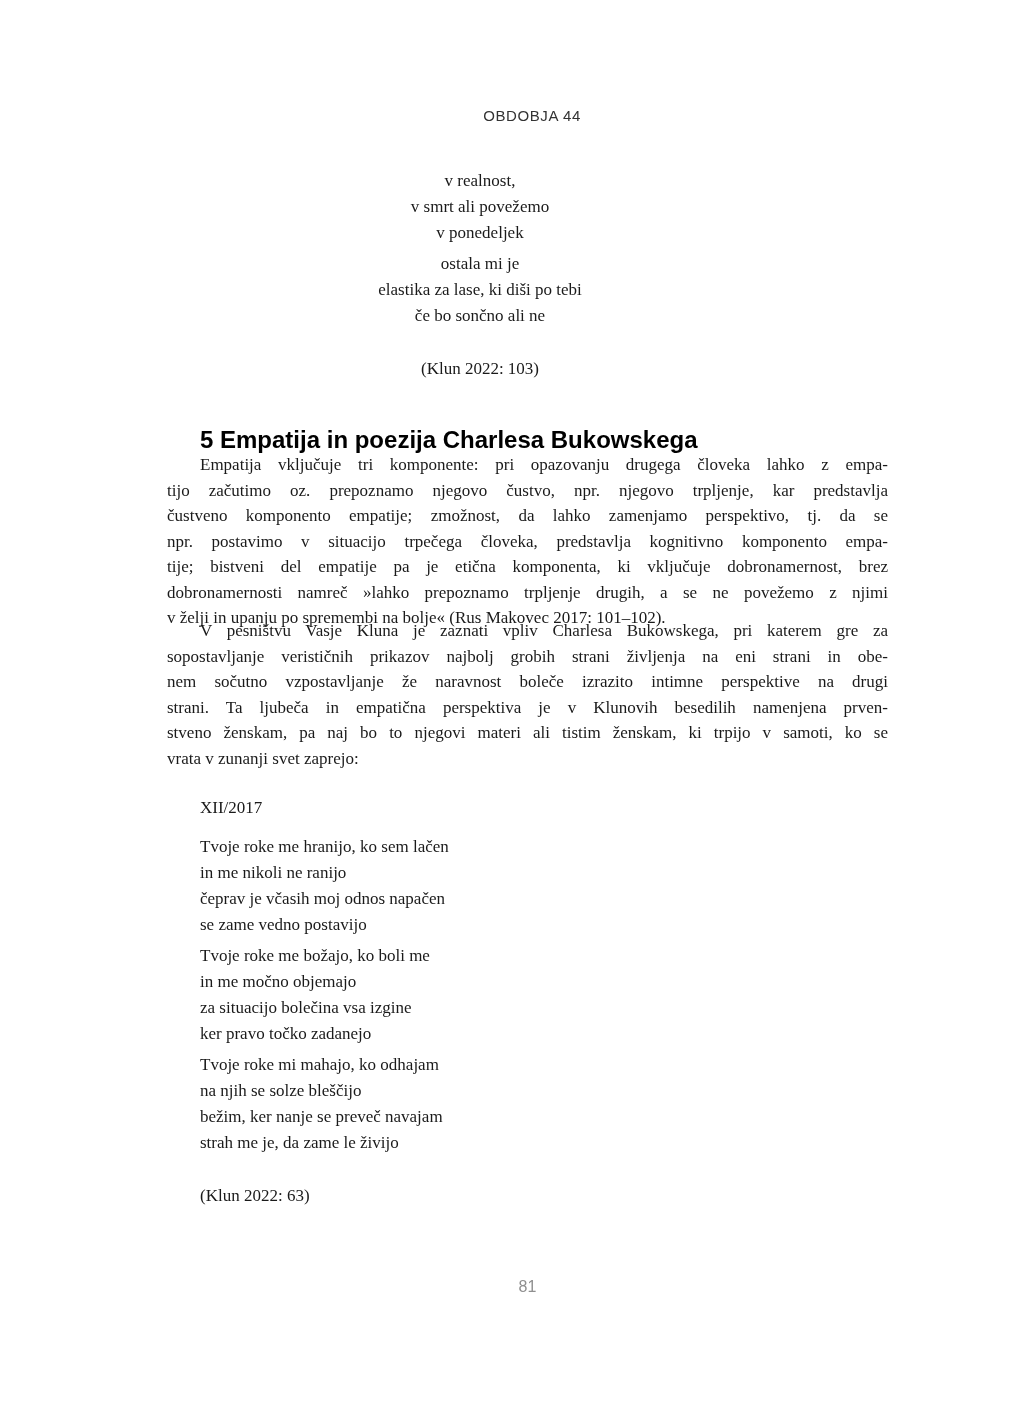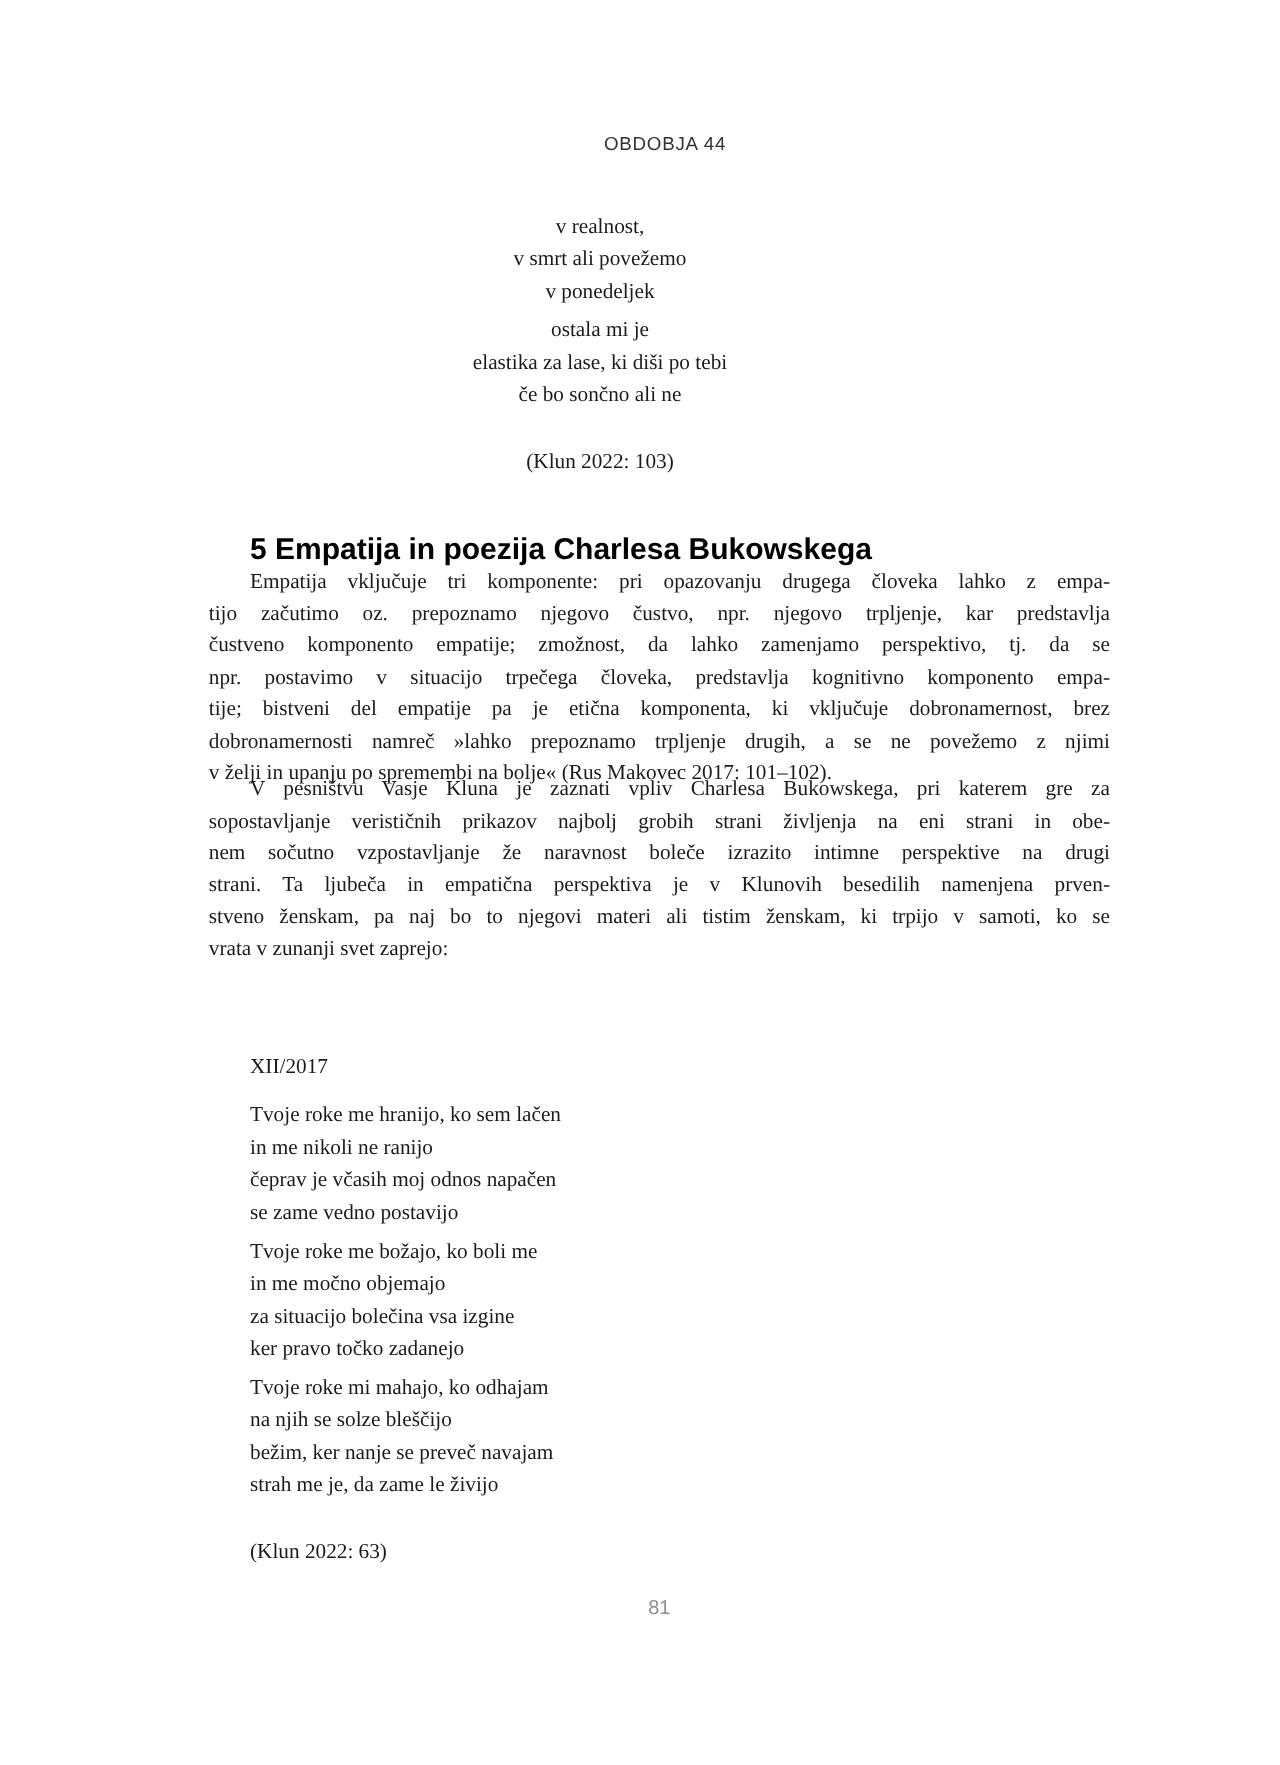--- a/index.html
+++ b/index.html
@@ -40,21 +40,21 @@
     width: 100%;
   }
   .quote-block {
     left: 33px;
     width: 560px;
     line-height: 26px;
   }
   .quote-1 { top: 168px; text-align: center; }
   .poem-2  { top: 795px; }
   .stanza + .stanza { margin-top: 5px; }
-  .poem-title { margin-bottom: 13px; margin-top: 45px; }
+  .poem-title { margin-bottom: 13px; }
   .citation { margin-top: 27px; }
   .section-heading {
     top: 426px;
     left: 33px;
     width: 688px;
     font-family: "Liberation Sans", sans-serif;
     font-weight: bold;
     font-size: 24px;
     color: #000000;
   }

